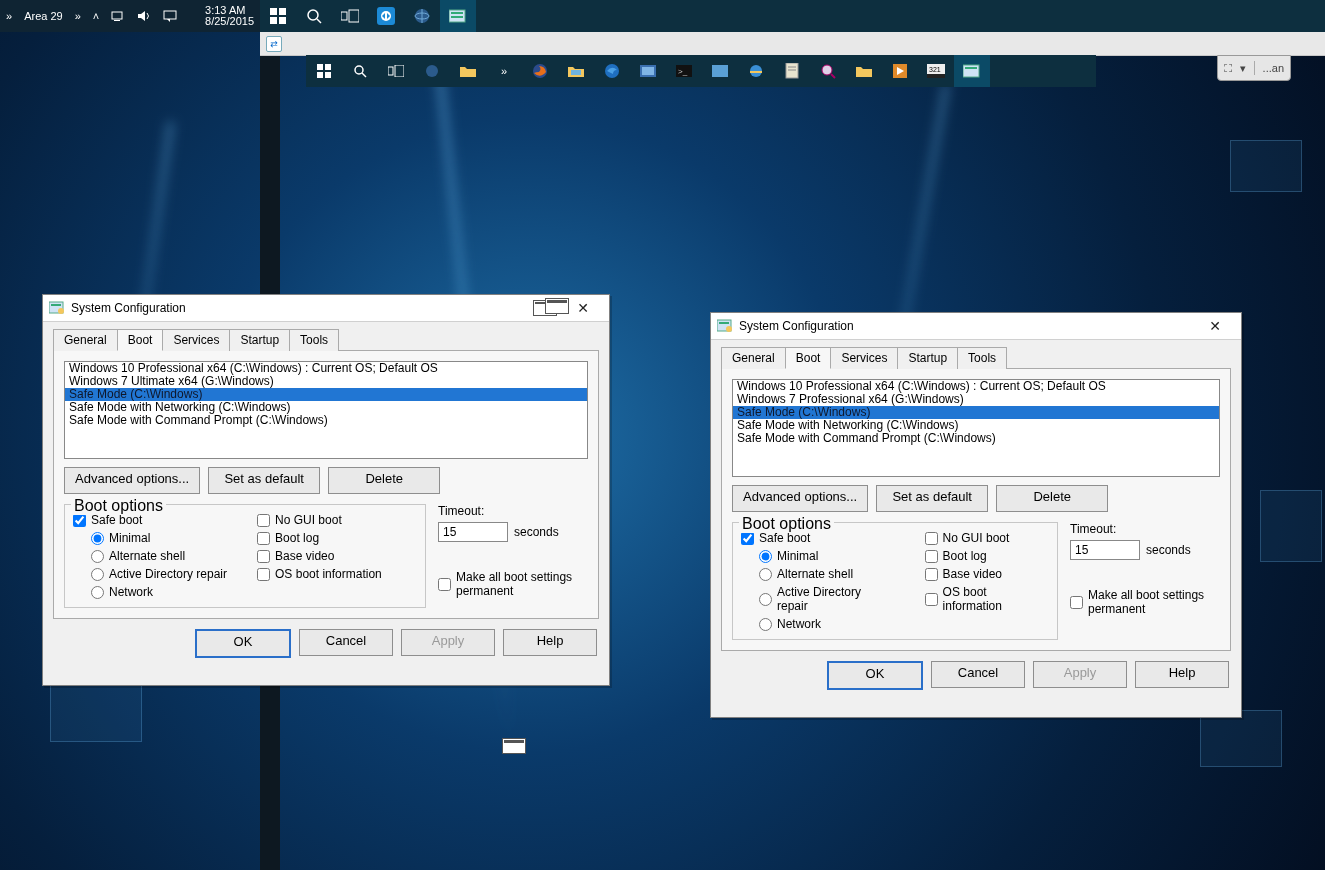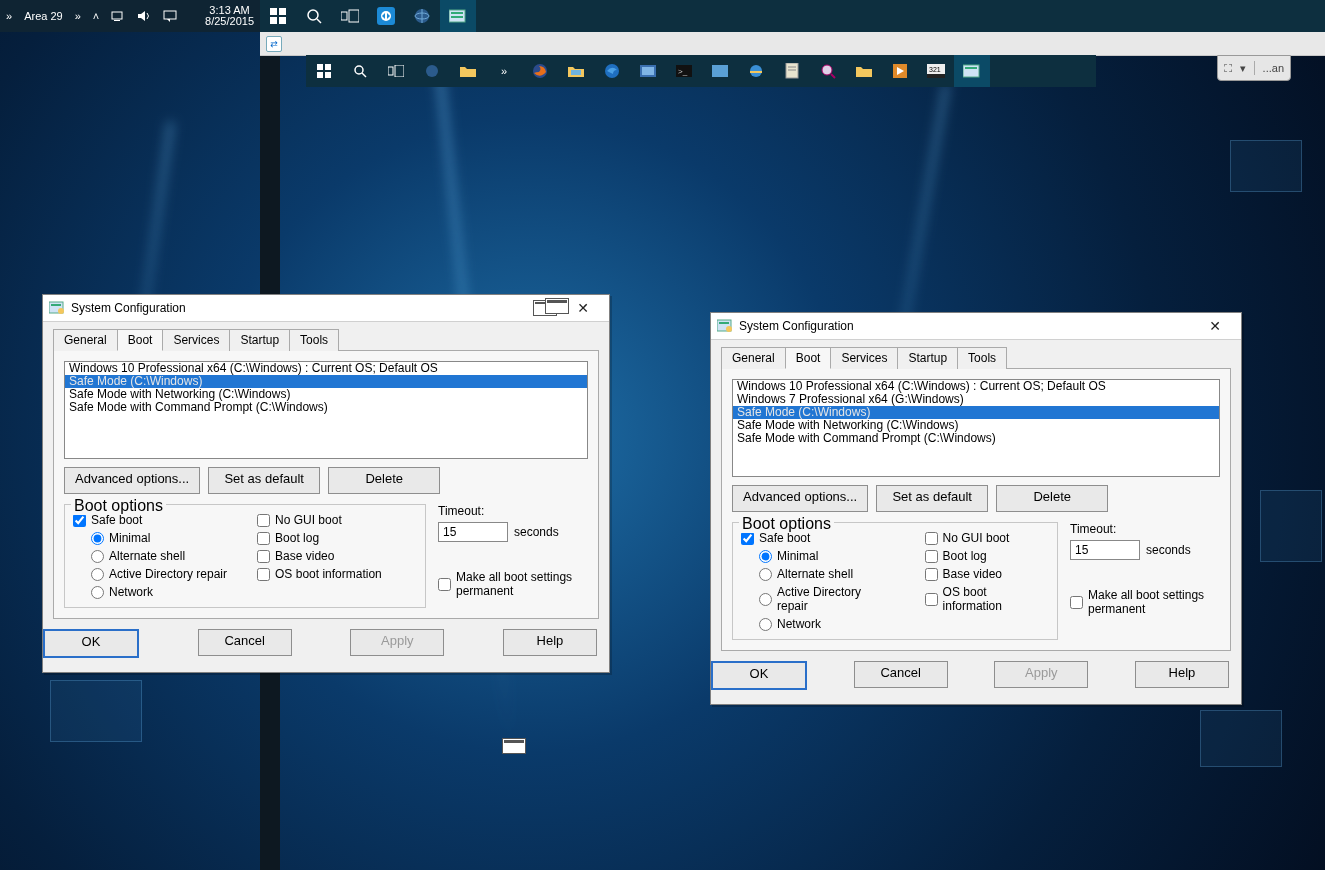--- a/index.html
+++ b/index.html
@@ -3,21 +3,21 @@
 <meta charset="utf-8">
 <style>
 html,body{margin:0;padding:0;width:1325px;height:870px;font-family:"Segoe UI",Tahoma,sans-serif;font-size:12px;overflow:hidden;background:#000}
 .desktop{position:absolute;inset:0;background:radial-gradient(circle at 40% 50%,#1e6ea7 0%,#0a3a6a 35%,#051f3d 70%,#030f22 100%)}
 .light{position:absolute;background:linear-gradient(180deg,rgba(120,200,255,.4),rgba(120,200,255,0));filter:blur(6px)}
 .tile{position:absolute;border:1px solid rgba(120,200,255,.25);background:rgba(60,130,190,.12)}
 
 
 .host-taskbar{position:absolute;top:0;left:0;width:260px;height:32px;background:#0f2433;display:flex;align-items:center;color:#fff;font-size:11px}
 .host-taskbar .tbi{padding:0 6px;display:flex;align-items:center;gap:4px;height:100%}
-.host-clock{margin-left:auto;text-align:center;line-height:11px;padding:4px 6px}
+.host-clock{margin-left:auto;text-align:left;line-height:11px;padding:4px 6px}
 
 
 .host-taskbar2{position:absolute;top:0;left:260px;right:0;height:32px;background:#0d2f3f;display:flex;align-items:center}
 .host-taskbar2 .ticon{width:36px;height:32px;display:flex;align-items:center;justify-content:center;color:#fff}
 .host-taskbar2 .active{background:#0b4a66}
 
 
 .vdivider{position:absolute;top:32px;left:260px;width:20px;bottom:0;background:#0d1821}
 
 
@@ -43,39 +43,39 @@
 .maxbtn{width:22px;height:14px;border:1px solid #555;position:relative;margin-right:6px}
 .maxbtn:before{content:"";position:absolute;left:1px;right:1px;top:1px;height:2px;background:#555}
 
 .tabs{display:flex;padding:6px 10px 0 10px;gap:0}
 .tab{padding:3px 10px;border:1px solid #aaa;border-bottom:none;background:#f0f0f0;font-size:12px;color:#000;position:relative;top:1px;margin-right:-1px}
 .tab.sel{background:#f7f7f7;border-bottom:1px solid #f7f7f7;z-index:2}
 .tabbody{margin:0 10px 10px 10px;border:1px solid #aaa;background:#f7f7f7;padding:10px}
 
 .oslist{background:#fff;border:1px solid #888;height:96px;overflow:auto;font-size:12px}
 .oslist .row{padding:0 4px;line-height:13px;white-space:nowrap}
-.oslist .row.sel{background:#2176d3;color:#e5e5e5}
+.oslist .row.sel{background:#2176d3;color:#0f172a}
 
 .btnrow{display:flex;gap:8px;margin-top:8px}
 .btn{min-width:90px;padding:2px 10px;background:#e9e9e9;border:1px solid #8e8e8e;font-size:13px;color:#000;text-align:center;height:21px;line-height:17px}
 .btn.primary{border:2px solid #2a6fc9}
 .btn.disabled{color:#9a9a9a}
 
 .lower{display:flex;gap:12px;margin-top:10px}
 .group{border:1px solid #c7c7c7;padding:8px;position:relative;flex:1}
 .group .legend{position:absolute;top:-8px;left:6px;background:#f7f7f7;padding:0 3px;font-size:16px;color:#000}
 .bootopts{display:flex;gap:30px}
 .col{display:flex;flex-direction:column;gap:4px}
 .chk,.rad{display:flex;align-items:center;gap:5px;font-size:12px}
 .chk input,.rad input{margin:0}
 .sub{margin-left:18px}
 .tocol{width:150px;display:flex;flex-direction:column;gap:4px}
 .toin{width:60px;border:1px solid #888;background:#fff;height:18px;padding:0 4px;font-size:12px}
 
-.dlgbtns{display:flex;justify-content:space-between;gap:8px;padding:0 12px 14px 0}
+.dlgbtns{display:flex;justify-content:flex-end;gap:8px;padding:0 12px 27px 0}
 .dlgbtns .btn{min-width:72px}
 
 
 .cursortop{position:absolute;width:22px;height:14px;border:1px solid #555;background:#fff}
 .cursortop:before{content:"";position:absolute;left:1px;right:1px;top:1px;height:3px;background:#555}
 
 svg{display:block}
 </style>
 </head>
 <body>
@@ -306,20 +306,21 @@
   <div class="tabs">
     <div class="tab">General</div>
     <div class="tab sel">Boot</div>
     <div class="tab">Services</div>
     <div class="tab">Startup</div>
     <div class="tab">Tools</div>
   </div>
   <div class="tabbody">
     <div class="oslist">
       <div class="row">Windows 10 Professional x64 (C:\Windows) : Current OS; Default OS</div>
+      <div class="row">Windows 7 Ultimate x64 (G:\Windows)</div>
       <div class="row sel">Safe Mode (C:\Windows)</div>
       <div class="row">Safe Mode with Networking (C:\Windows)</div>
       <div class="row">Safe Mode with Command Prompt (C:\Windows)</div>
     </div>
     <div class="btnrow">
       <div class="btn">Advanced options...</div>
       <div class="btn">Set as default</div>
       <div class="btn">Delete</div>
     </div>
     <div class="lower">

